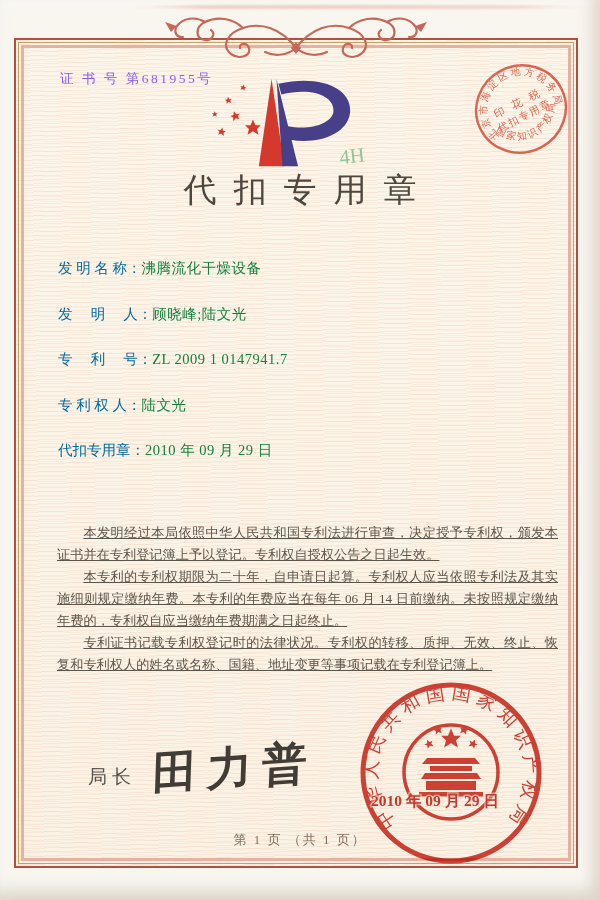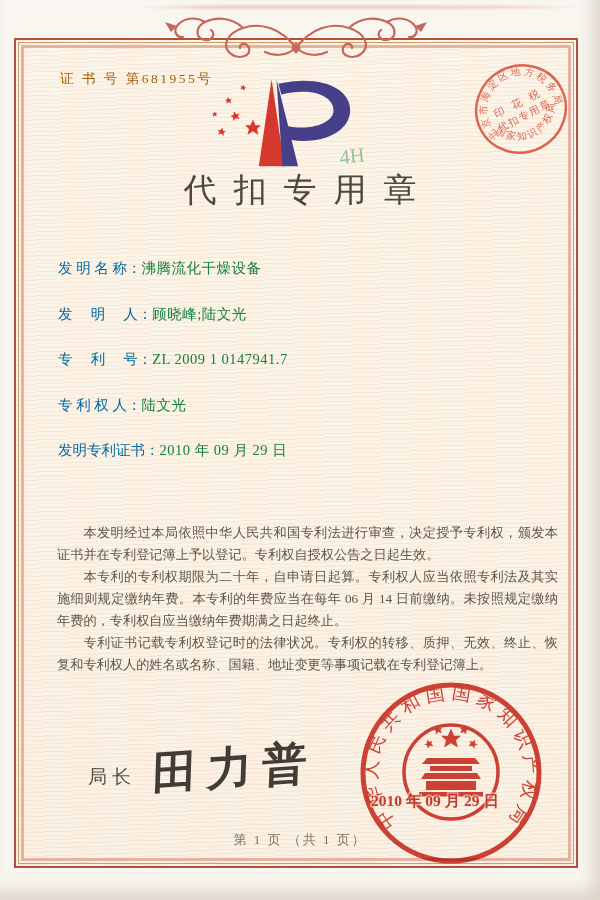--- a/index.html
+++ b/index.html
@@ -23,34 +23,34 @@
     border:2px solid #b05043;
     background:
       repeating-linear-gradient(178deg, rgba(233,176,148,.17) 0 1px, rgba(255,252,246,0) 1px 4px),
       repeating-linear-gradient(2deg, rgba(233,176,148,.10) 0 1px, rgba(255,252,246,0) 1px 5px),
       linear-gradient(#fcf6ea,#faf2e5);
   }
   .frame .inner-gold{position:absolute;inset:2px;border:1px solid #c9a063;}
   .frame .inner-pink{position:absolute;inset:5px;border:3px solid #e6b1a0;}
   .ornament{position:absolute;left:296px;top:39px;width:330px;height:62px;transform:translate(-50%,-50%);}
   .cert-no{
-    position:absolute;left:60px;top:70px;font-size:13.5px;color:#a16207;letter-spacing:2.5px;white-space:pre;
+    position:absolute;left:60px;top:70px;font-size:13.5px;color:#8b5cf6;letter-spacing:2.5px;white-space:pre;
   }
   .logo{position:absolute;left:205px;top:76px;width:190px;height:98px;}
   .title{
     position:absolute;left:50px;top:168px;width:500px;text-align:center;
     font-size:33px;color:#4c473f;letter-spacing:17px;text-indent:17px;font-weight:500;
   }
   .fields{position:absolute;left:58px;top:246px;}
   .field-row{height:45.6px;line-height:45.6px;font-size:14.5px;white-space:pre;}
   .field-label{color:#0369a1;}
   .field-value{color:#15803d;letter-spacing:.5px;}
   .paragraphs{
     position:absolute;left:57px;top:522px;width:501px;
-    font-size:13.2px;line-height:22px;color:#5c554b;text-align:justify;
+    font-size:13.2px;line-height:22px;color:#5c554b;text-align:justify;text-decoration:underline;
   }
   .paragraphs p{margin:0;text-indent:2em;}
   .signer{position:absolute;left:88px;top:738px;display:flex;align-items:flex-start;}
   .signer-label{font-size:19px;letter-spacing:5px;color:#56504a;margin-top:26px;white-space:nowrap;}
   .signature{
     font-size:45px;color:#413c36;margin-left:16px;letter-spacing:10px;font-weight:600;
     transform:rotate(-4deg) skewX(-6deg);white-space:nowrap;
   }
   .seal{position:absolute;left:358px;top:680px;width:186px;height:186px;mix-blend-mode:multiply;opacity:.93;}
   .stamp{position:absolute;left:462px;top:50px;width:118px;height:118px;transform:rotate(-27deg);mix-blend-mode:multiply;opacity:.9;}
@@ -110,21 +110,21 @@
     <text x="136" y="90" font-size="21" fill="#94c398" transform="rotate(-6 136 90)">4H</text>
   </svg>
 
   <div class="title">代扣专用章</div>
 
   <div class="fields">
     <div class="field-row"><span class="field-label">发 明 名 称：</span><span class="field-value">沸腾流化干燥设备</span></div>
     <div class="field-row"><span class="field-label">发　 明　 人：</span><span class="field-value">顾晓峰;陆文光</span></div>
     <div class="field-row"><span class="field-label">专　 利　 号：</span><span class="field-value">ZL 2009 1 0147941.7</span></div>
     <div class="field-row"><span class="field-label">专 利 权 人：</span><span class="field-value">陆文光</span></div>
-    <div class="field-row"><span class="field-label">发明专利证书：</span><span class="field-value">2010 年 09 月 29 日</span></div>
+    <div class="field-row"><span class="field-label">代扣专用章：</span><span class="field-value">2010 年 09 月 29 日</span></div>
   </div>
 
   <div class="paragraphs">
     <p>本发明经过本局依照中华人民共和国专利法进行审查，决定授予专利权，颁发本证书并在专利登记簿上予以登记。专利权自授权公告之日起生效。</p>
     <p>本专利的专利权期限为二十年，自申请日起算。专利权人应当依照专利法及其实施细则规定缴纳年费。本专利的年费应当在每年 06 月 14 日前缴纳。未按照规定缴纳年费的，专利权自应当缴纳年费期满之日起终止。</p>
     <p>专利证书记载专利权登记时的法律状况。专利权的转移、质押、无效、终止、恢复和专利权人的姓名或名称、国籍、地址变更等事项记载在专利登记簿上。</p>
   </div>
 
   <div class="signer">
     <span class="signer-label">局长</span>

